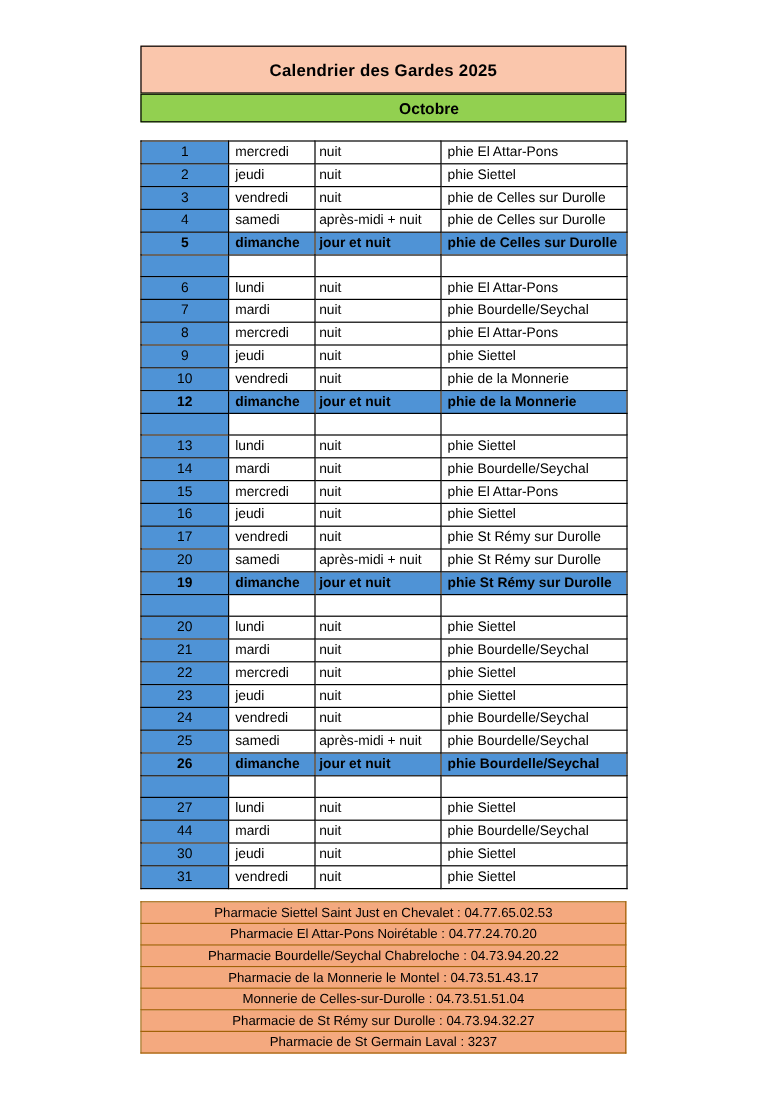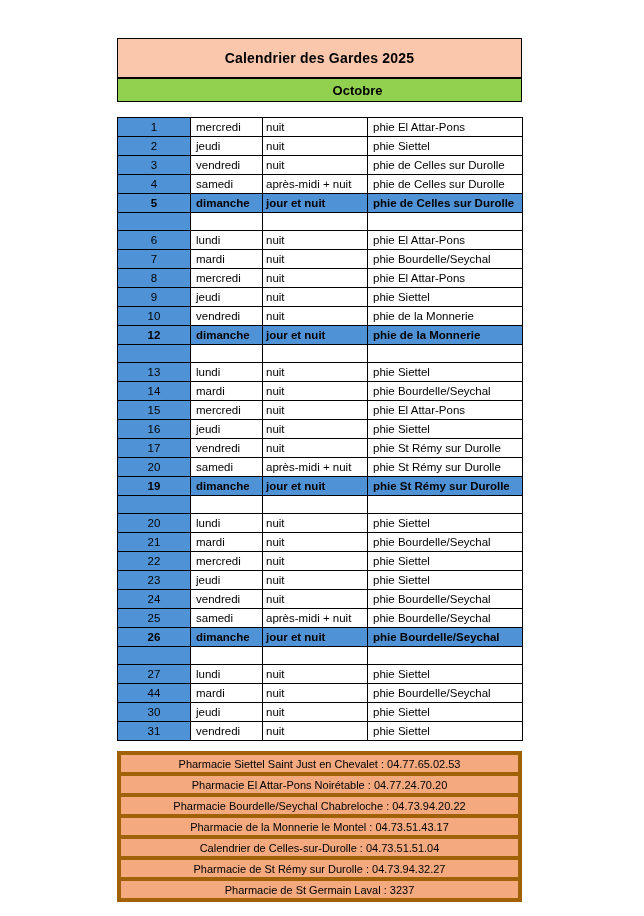--- a/index.html
+++ b/index.html
@@ -106,21 +106,21 @@
   
   .legend {
     position: absolute;
     left: 117px;
     top: 751px;
     width: 405px;
     border-collapse: collapse;
     table-layout: fixed;
   }
   .legend td {
-    border: 4px solid #a16207;
+    border: 1px solid #a16207;
     background: #f4a97f;
     height: 17px;
     text-align: center;
     font-size: 11px;
     padding: 0;
     white-space: nowrap;
   }
 </style>
 </head>
 <body>
@@ -352,21 +352,21 @@
         <tr>
           <td>Pharmacie El Attar-Pons Noirétable : 04.77.24.70.20</td>
         </tr>
         <tr>
           <td>Pharmacie Bourdelle/Seychal Chabreloche : 04.73.94.20.22</td>
         </tr>
         <tr>
           <td>Pharmacie de la Monnerie le Montel : 04.73.51.43.17</td>
         </tr>
         <tr>
-          <td>Calendrier de Celles-sur-Durolle : 04.73.51.51.04</td>
+          <td>Monnerie de Celles-sur-Durolle : 04.73.51.51.04</td>
         </tr>
         <tr>
           <td>Pharmacie de St Rémy sur Durolle : 04.73.94.32.27</td>
         </tr>
         <tr>
           <td>Pharmacie de St Germain Laval : 3237</td>
         </tr>
       </tbody>
   </table>
 

